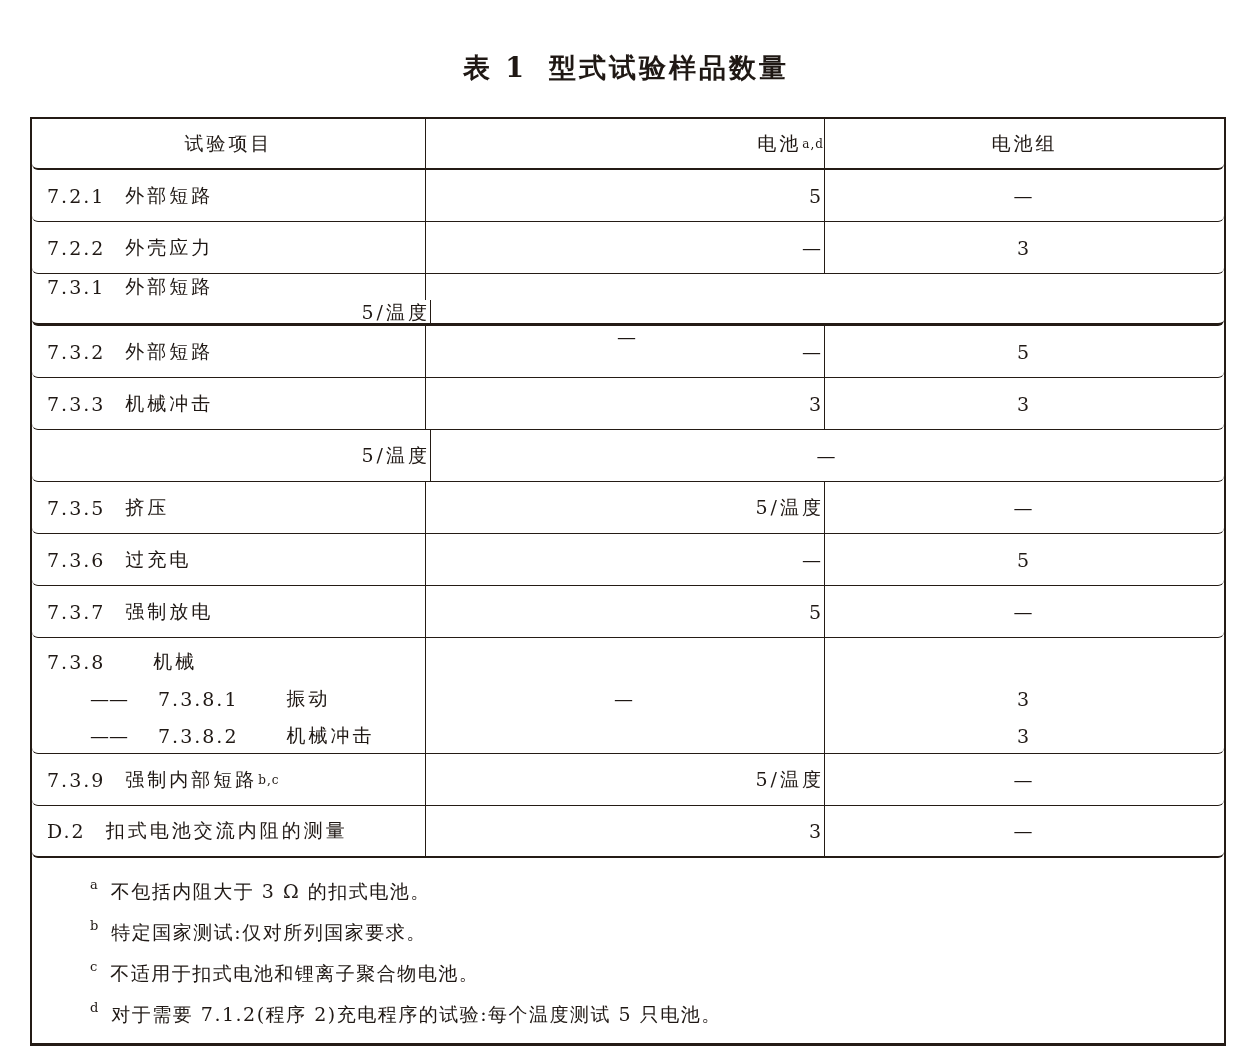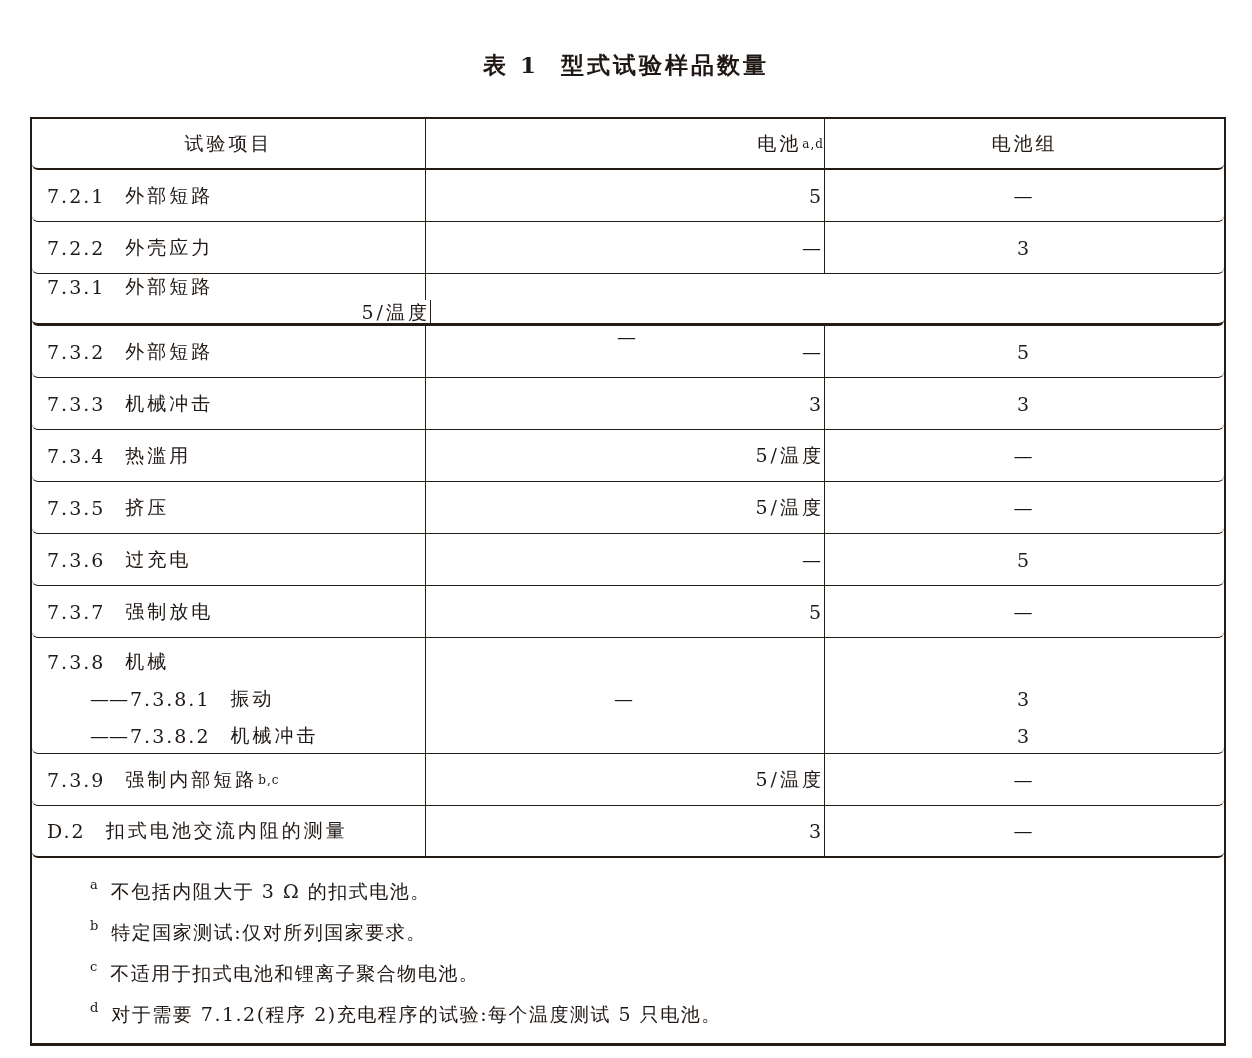--- a/index.html
+++ b/index.html
@@ -11,21 +11,21 @@
     font-family: "DejaVu Serif", "Liberation Serif", serif;
     color: #1f1814;
     overflow: hidden;
   }
   .title {
     position: absolute;
     top: 50px;
     left: 0;
     width: 100%;
     text-align: center;
-    font-size: 23px;
+    font-size: 27px;
     font-weight: bold;
     letter-spacing: 3px;
     white-space: nowrap;
   }
   .title .gap { display: inline-block; width: 22px; }
   .table {
     position: absolute;
     left: 30px;
     top: 117px;
     width: 1192px;
@@ -57,20 +57,21 @@
     line-height: 0;
     vertical-align: super;
     margin-left: 1px;
   }
   
   .mech .cell { display: block; padding-top: 5px; }
   .mech .mline {
     height: 37px;
     display: flex;
     align-items: center;
+    gap: 28px;
   }
   .mech .c1 .mline.indent { padding-left: 43px; }
   .mech .c2 .mline, .mech .c3 .mline { justify-content: center; }
   .mdash { letter-spacing: 0; margin-right: 2px; white-space: nowrap; }
   
   .footnotes {
     padding: 13px 20px 8px 58px;
     letter-spacing: 1.5px;
   }
   .fnline {
@@ -146,24 +147,20 @@
     <div class="row std">
       <div class="cell c1">
           <span class="rid">7.3.3</span>
           <span class="rlabel">机械冲击</span>
         </div>
       <div class="cell c2">3</div>
       <div class="cell c3">3</div>
     </div>
 
     <div class="row std">
-      <div class="cell c1">
-          <span class="rid">7.3.4</span>
-          <span class="rlabel">热滥用</span>
-        </div>
       <div class="cell c2">5/温度</div>
       <div class="cell c3">—</div>
     </div>
 
     <div class="row std">
       <div class="cell c1">
           <span class="rid">7.3.5</span>
           <span class="rlabel">挤压</span>
         </div>
       <div class="cell c2">5/温度</div>

